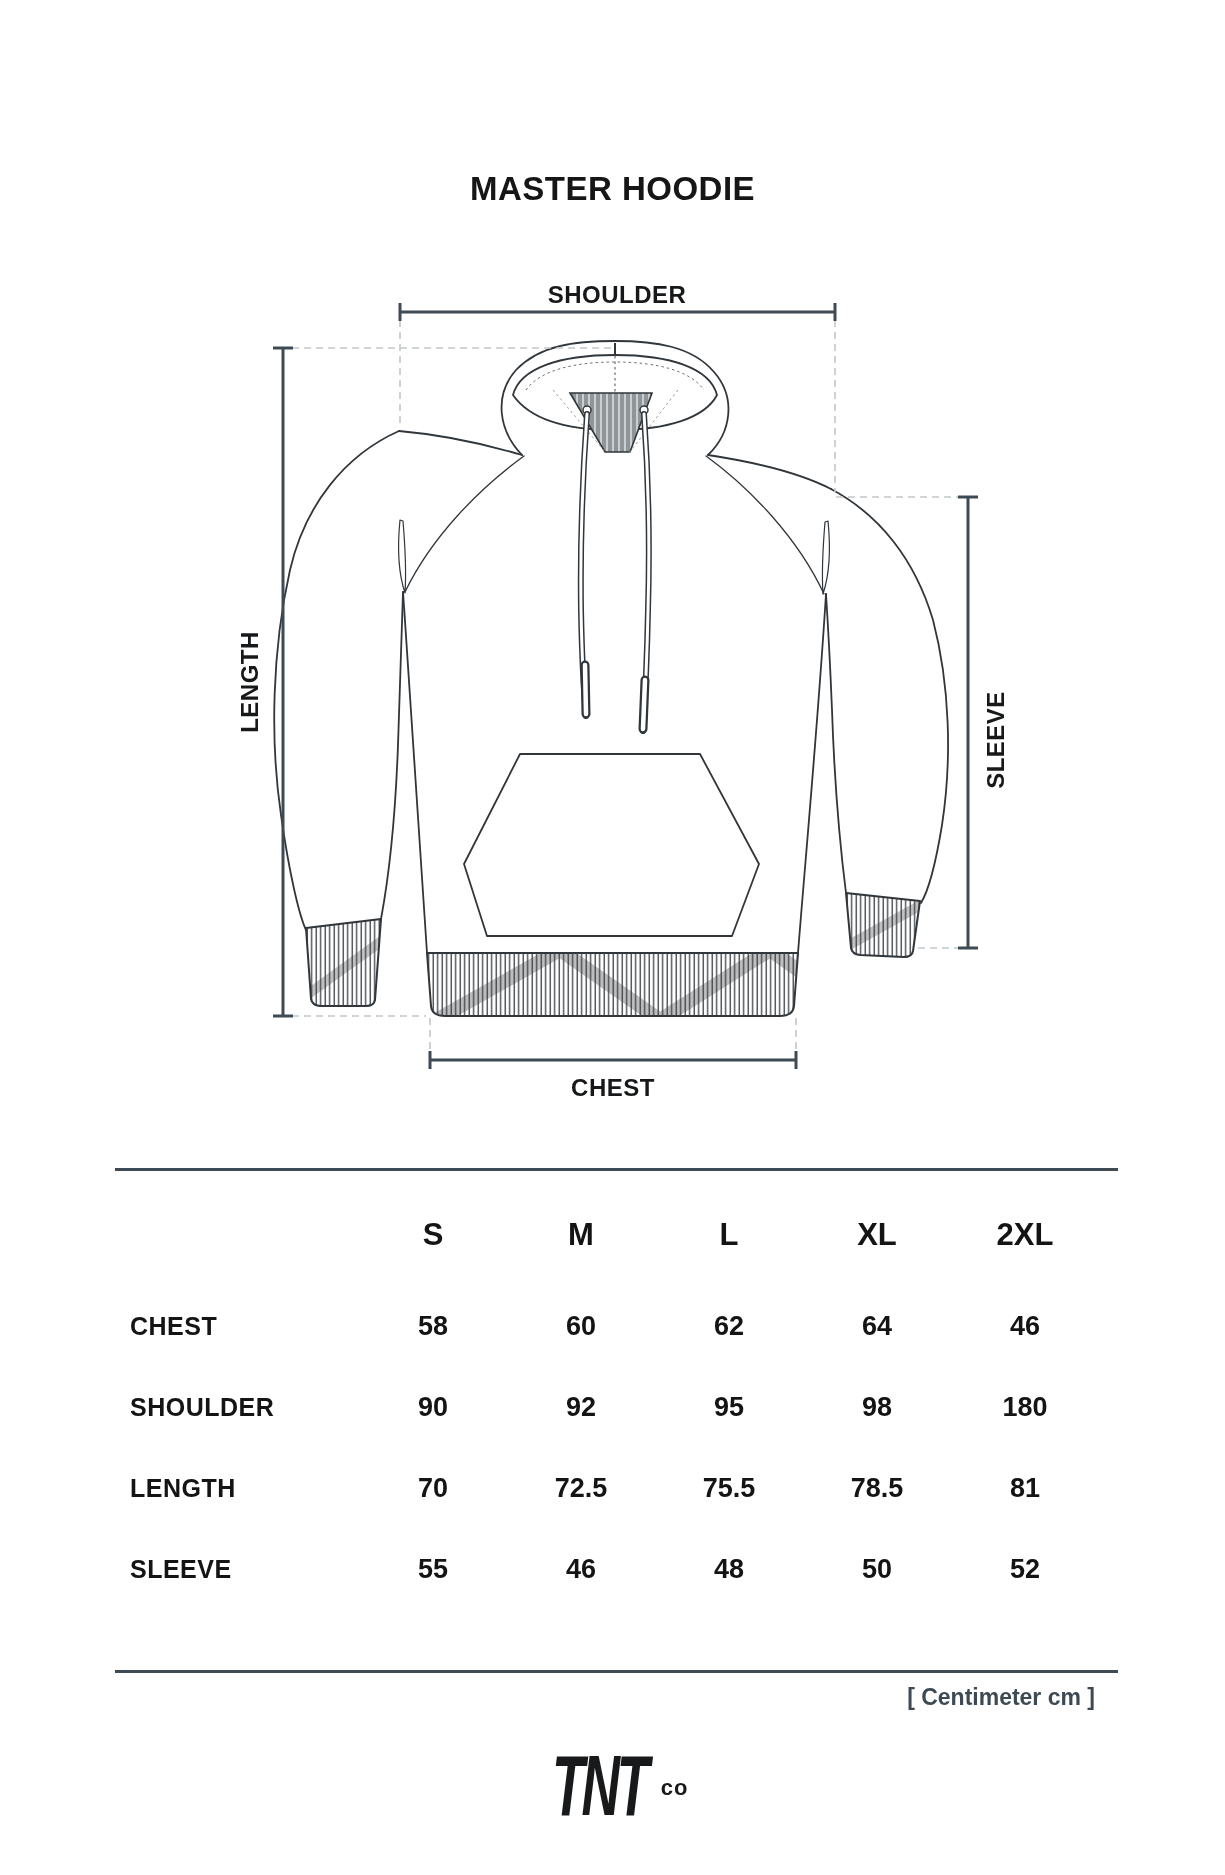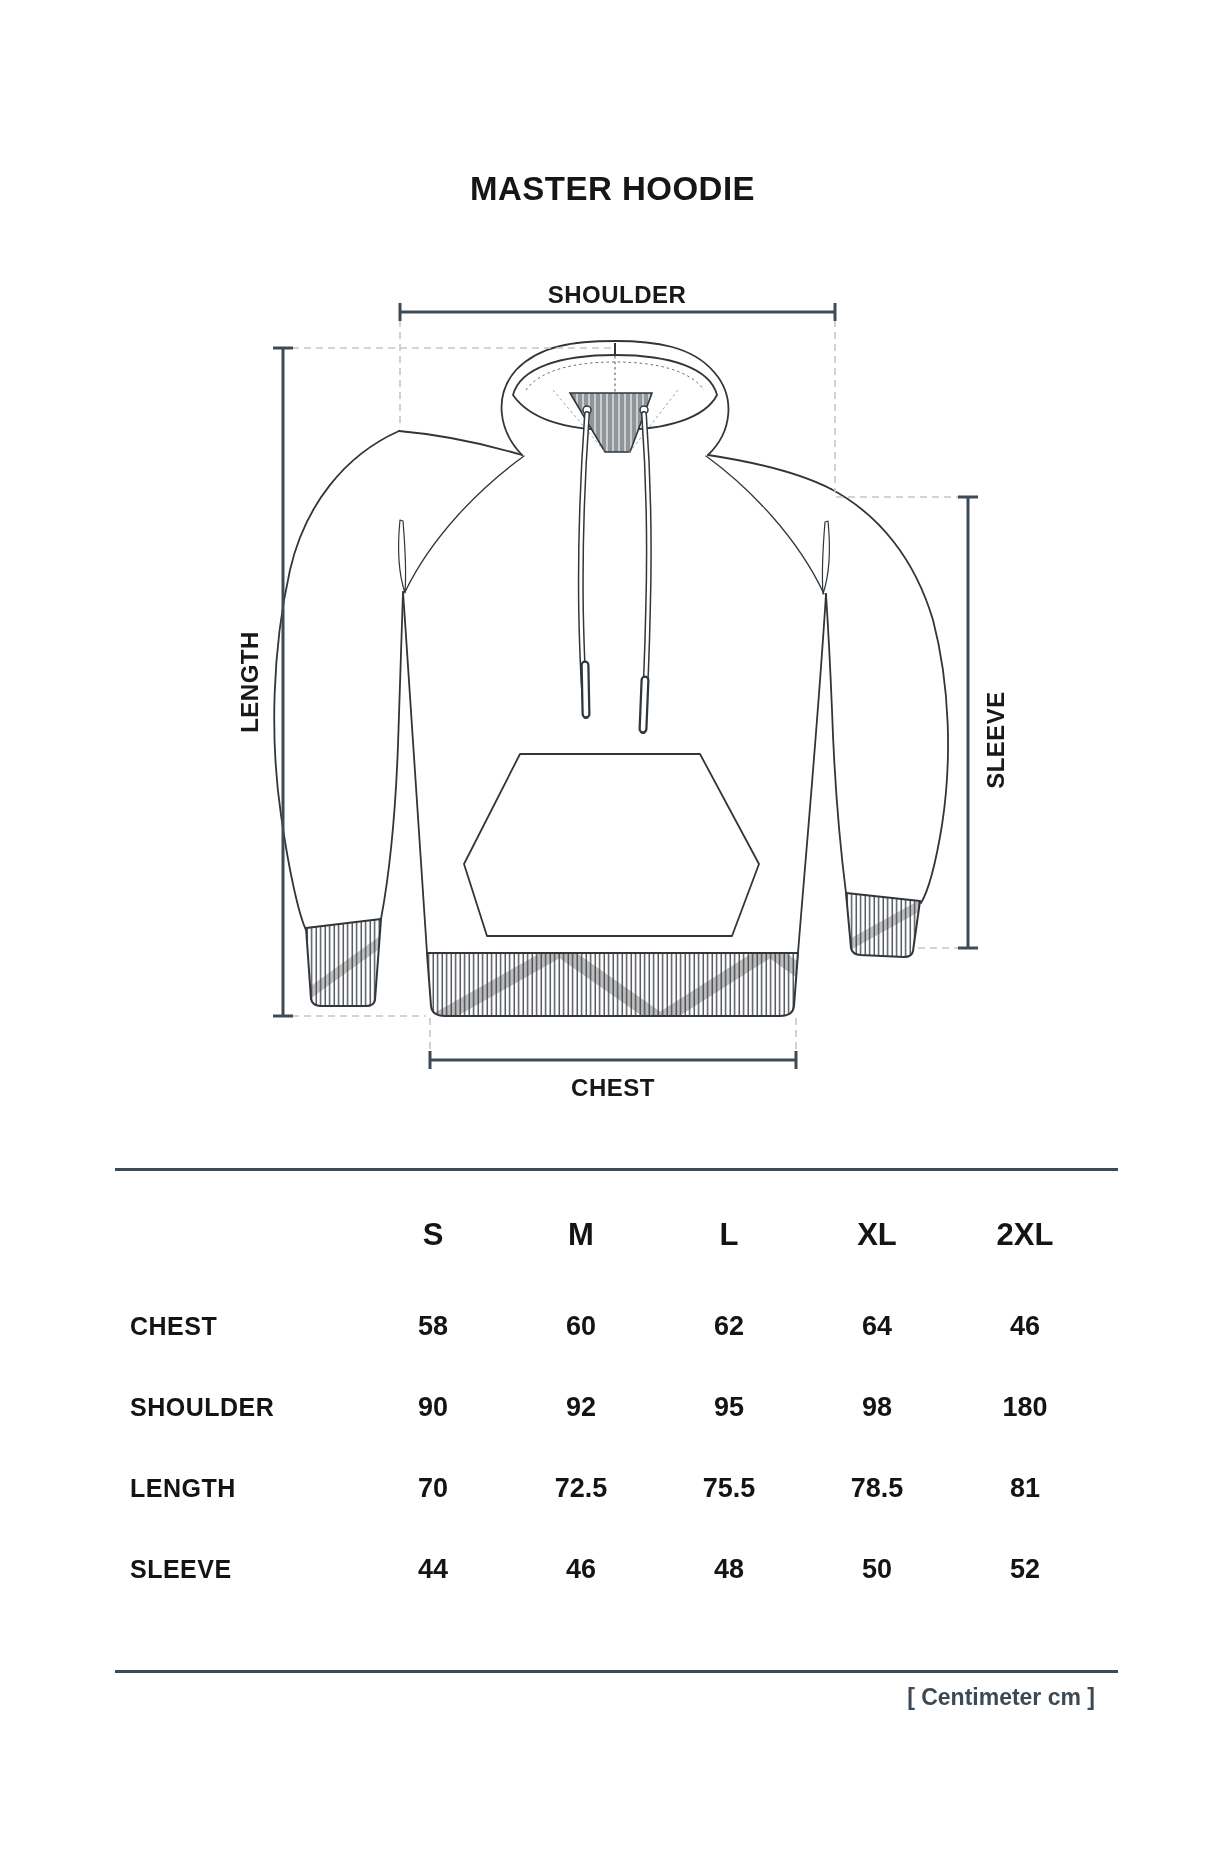--- a/index.html
+++ b/index.html
@@ -210,24 +210,27 @@
     <div class="rlabel">LENGTH</div>
     <div class="cell">70</div>
     <div class="cell">72.5</div>
     <div class="cell">75.5</div>
     <div class="cell">78.5</div>
     <div class="cell">81</div>
   </div>
 
   <div class="trow row-4">
     <div class="rlabel">SLEEVE</div>
-    <div class="cell">44</div>
+    <div class="cell">55</div>
     <div class="cell">46</div>
     <div class="cell">48</div>
     <div class="cell">50</div>
     <div class="cell">52</div>
   </div>
 
   <div class="rule rule-bottom"></div>
   <div class="footunit">[ Centimeter cm ]</div>
 
+  <div class="logo">
+    <span class="tnt">TNT</span><span class="co">co</span>
+  </div>
 
 </div>
 
 </body></html>

